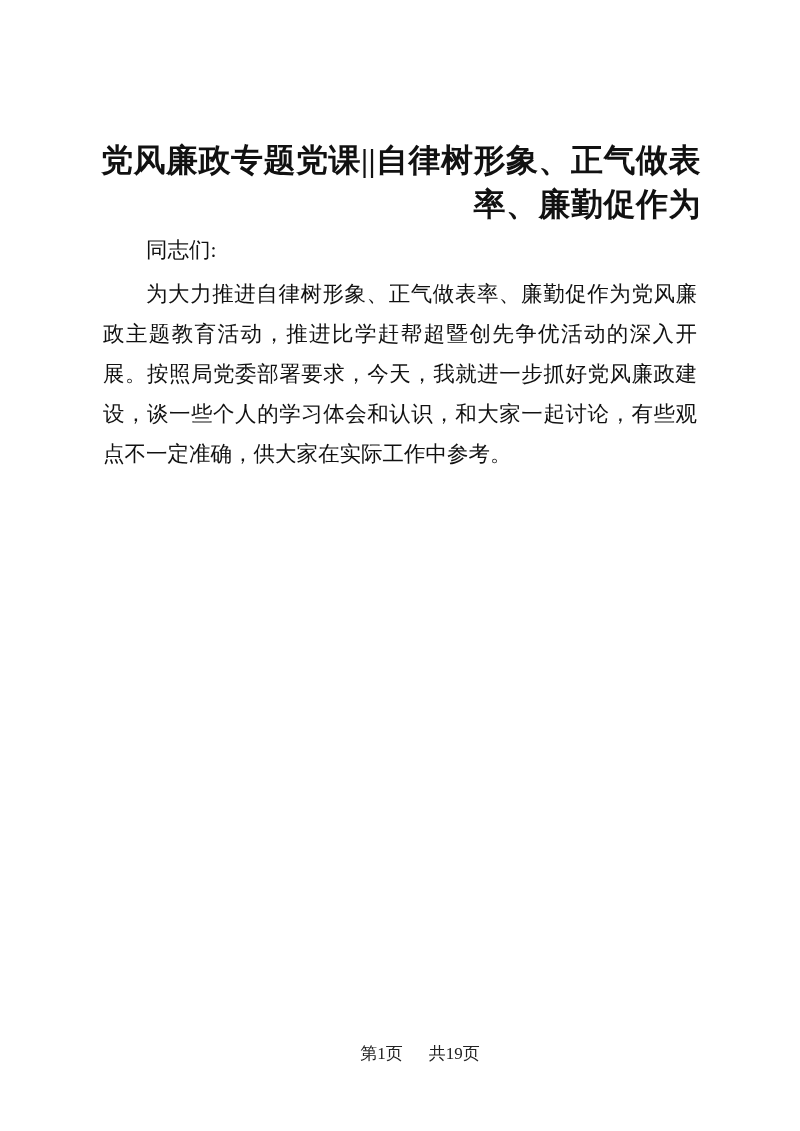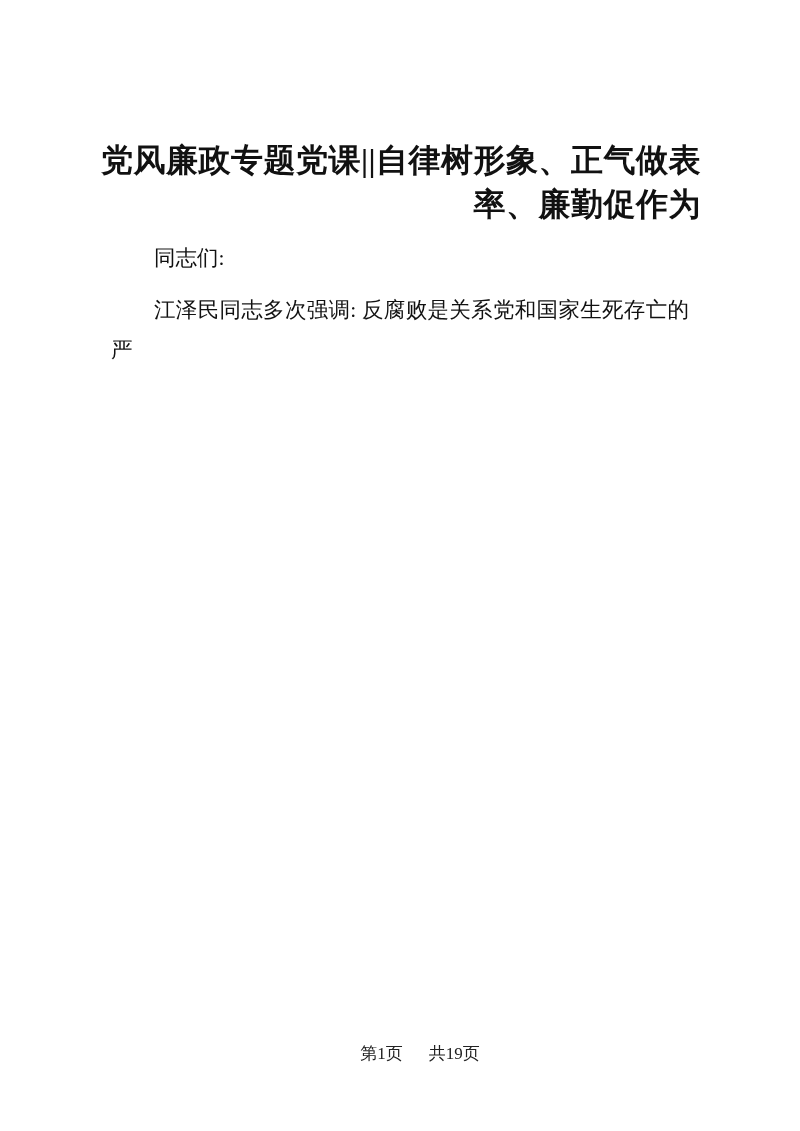--- a/index.html
+++ b/index.html
@@ -24,21 +24,21 @@
   }
   .doc-title {
     margin: 0 0 4px 0;
     font-size: 32px;
     font-weight: bold;
     line-height: 44px;
     text-align: right;
     letter-spacing: 0.5px;
   }
   .doc-body p {
-    margin: 12px;
+    margin: 4px;
     font-size: 21.5px;
     line-height: 40px;
     text-align: justify;
     text-justify: inter-ideograph;
     text-indent: 2em;
     word-break: normal;
   }
   .page-footer {
     position: absolute;
     bottom: 66px;
@@ -56,20 +56,20 @@
 </style>
 </head>
 <body style="color: rgb(17, 17, 17); background: rgb(255, 255, 255);">
 
 <div class="page">
 
   <h1 class="doc-title">党风廉政专题党课||自律树形象、正气做表率、廉勤促作为</h1>
 
   <div class="doc-body">
       <p>同志们:</p>
-      <p>江泽民同志多次强调: 反腐败是关系党和国家生死存亡的严</p>
+      <p>为大力推进自律树形象、正气做表率、廉勤促作为党风廉政主题教育活动，推进比学赶帮超暨创先争优活动的深入开展。按照局党委部署要求，今天，我就进一步抓好党风廉政建设，谈一些个人的学习体会和认识，和大家一起讨论，有些观点不一定准确，供大家在实际工作中参考。</p>
     </div>
 
   <div class="page-footer">
     <span class="current">第1页</span><span class="total">共19页</span>
   </div>
 
 </div>
 
 </body></html>

